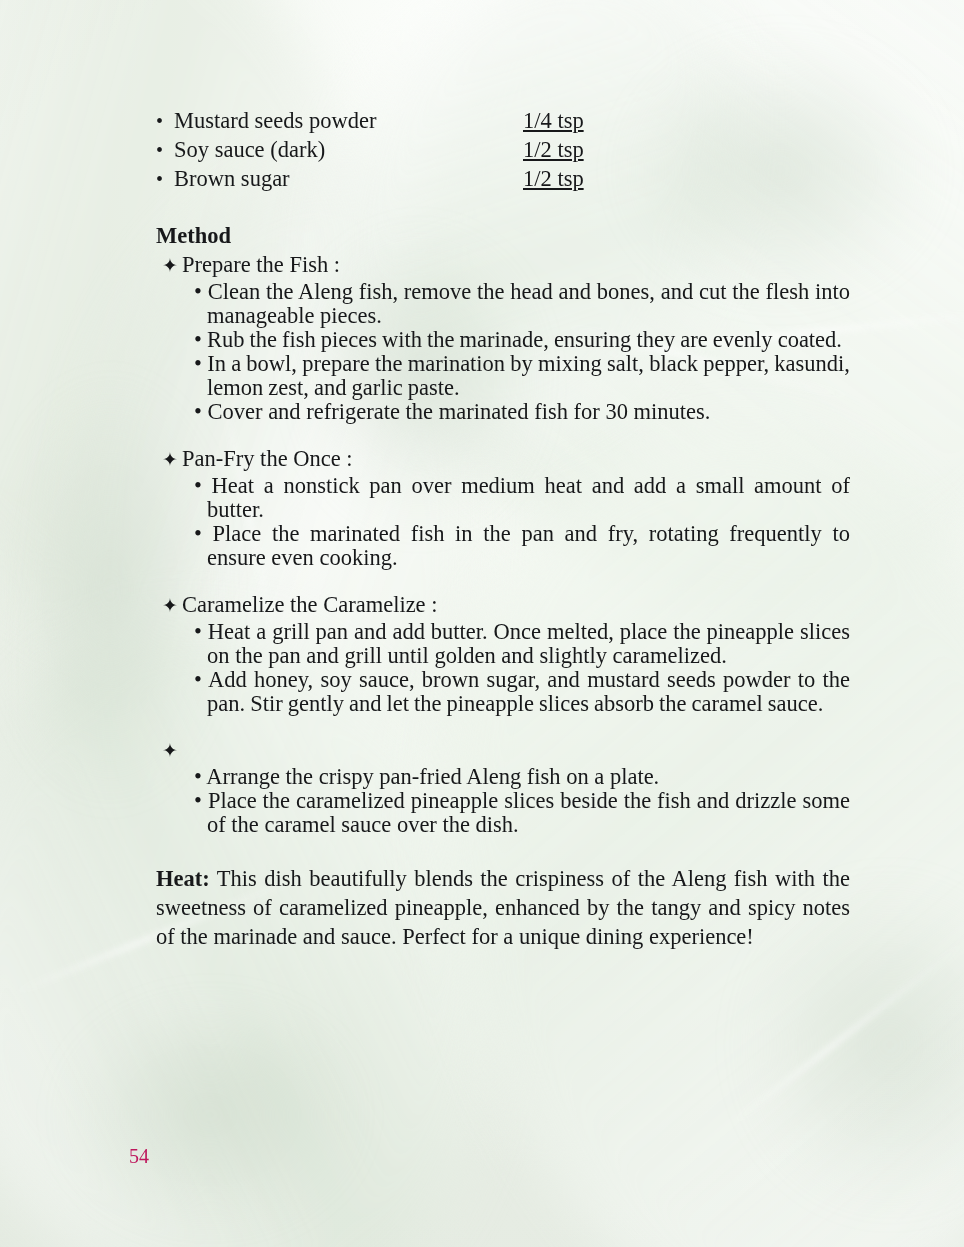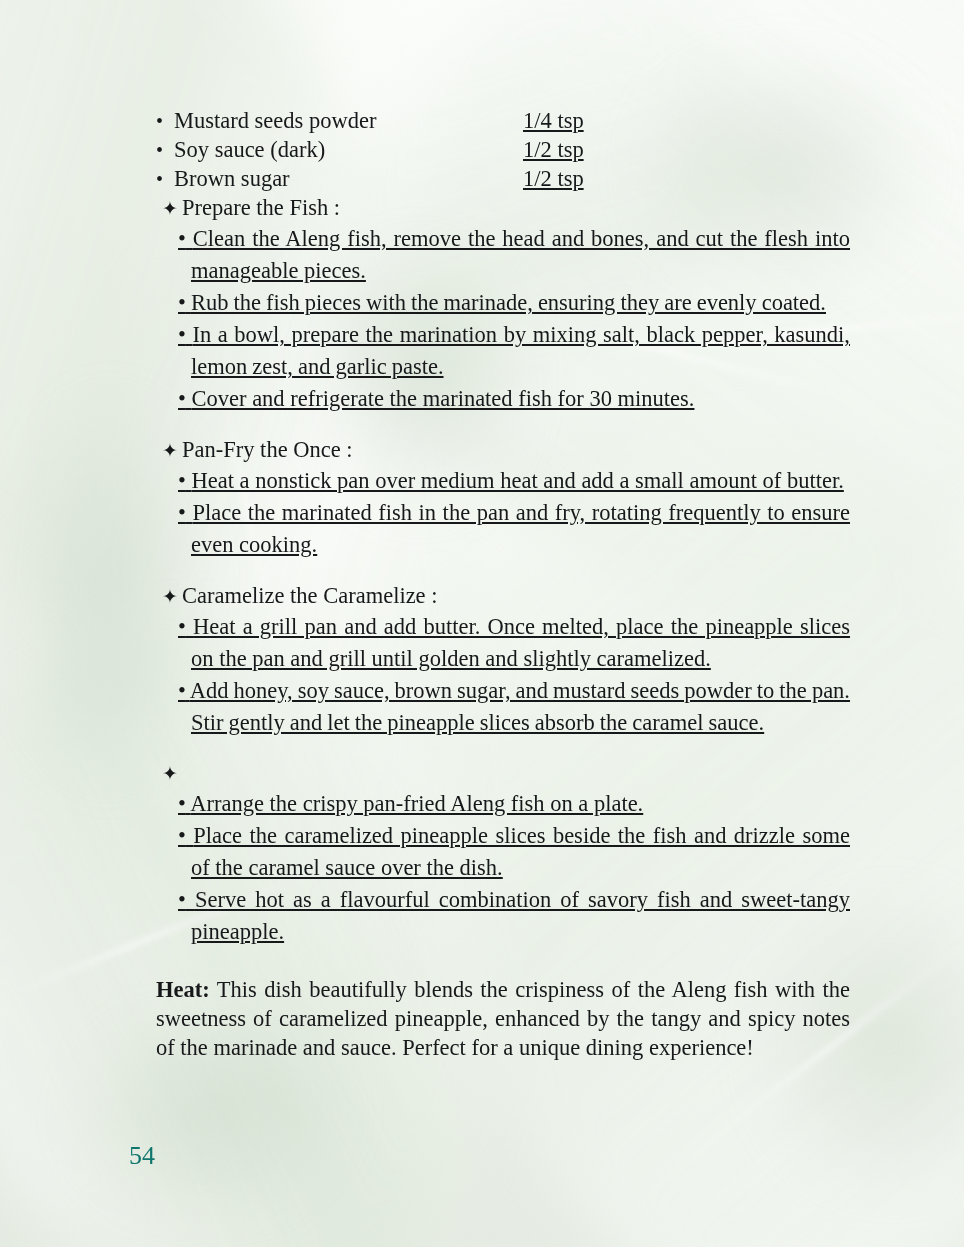--- a/index.html
+++ b/index.html
@@ -143,43 +143,42 @@
     flex: 0 0 26px;
     font-size: 19px;
     line-height: 29px;
     padding-left: 6px;
     box-sizing: border-box;
   }
   .step-title { white-space: nowrap; }
 
   .step-items { margin: 0; padding: 0; }
   .step-item {
-    margin-left: 22px;
+    margin-left: 38px;
     text-indent: -13px;
     padding-left: 13px;
     text-align: justify;
-    line-height: 32px;
-    text-decoration: underline;
+    line-height: 24px;
   }
   .step-item.tight { word-spacing: -0.6px; }
 
   .note {
     margin-top: 27px;
     text-align: justify;
     line-height: 29px;
   }
   .note-label { font-weight: bold; }
 
   .page-number {
     position: absolute;
     left: 129px;
     top: 1143px;
-    font-size: 26px;
+    font-size: 20px;
     line-height: 26px;
-    color: #0f766e;
+    color: #be185d;
   }
 </style>
 </head>
 <body>
 
 <div class="page">
 
   <div class="silk silk-base"></div>
   <div class="silk">
     <div class="fold f1"></div>
@@ -218,20 +217,21 @@
       </div>
 
       <div class="ing-row">
         <span class="ing-bullet">•</span>
         <span class="ing-name">Brown sugar</span>
         <span class="ing-qty">1/2 tsp</span>
       </div>
 
     </div>
 
+    <div class="section-title">Method</div>
 
     <div class="steps">
 
       <div class="step">
         <div class="step-head">
           <span class="step-star">✦</span>
           <span class="step-title">Prepare the Fish :</span>
         </div>
         <div class="step-items">
           <div class="step-item"><span>•</span> <span>Clean the Aleng fish, remove the head and bones, and cut the flesh into manageable pieces.</span></div>
@@ -263,21 +263,20 @@
         </div>
       </div>
 
       <div class="step">
         <div class="step-head">
           <span class="step-star">✦</span>
         </div>
         <div class="step-items">
           <div class="step-item"><span>•</span> <span>Arrange the crispy pan-fried Aleng fish on a plate.</span></div>
           <div class="step-item"><span>•</span> <span>Place the caramelized pineapple slices beside the fish and drizzle some of the caramel sauce over the dish.</span></div>
-          <div class="step-item tight"><span>•</span> <span>Serve hot as a flavourful combination of savory fish and sweet-tangy pineapple.</span></div>
         </div>
       </div>
 
     </div>
 
     <div class="note"><span class="note-label">Heat:</span><span> This dish beautifully blends the crispiness of the Aleng fish with the sweetness of caramelized pineapple, enhanced by the tangy and spicy notes of the marinade and sauce. Perfect for a unique dining experience!</span></div>
 
   </div>
 
   <div class="page-number">54</div>

